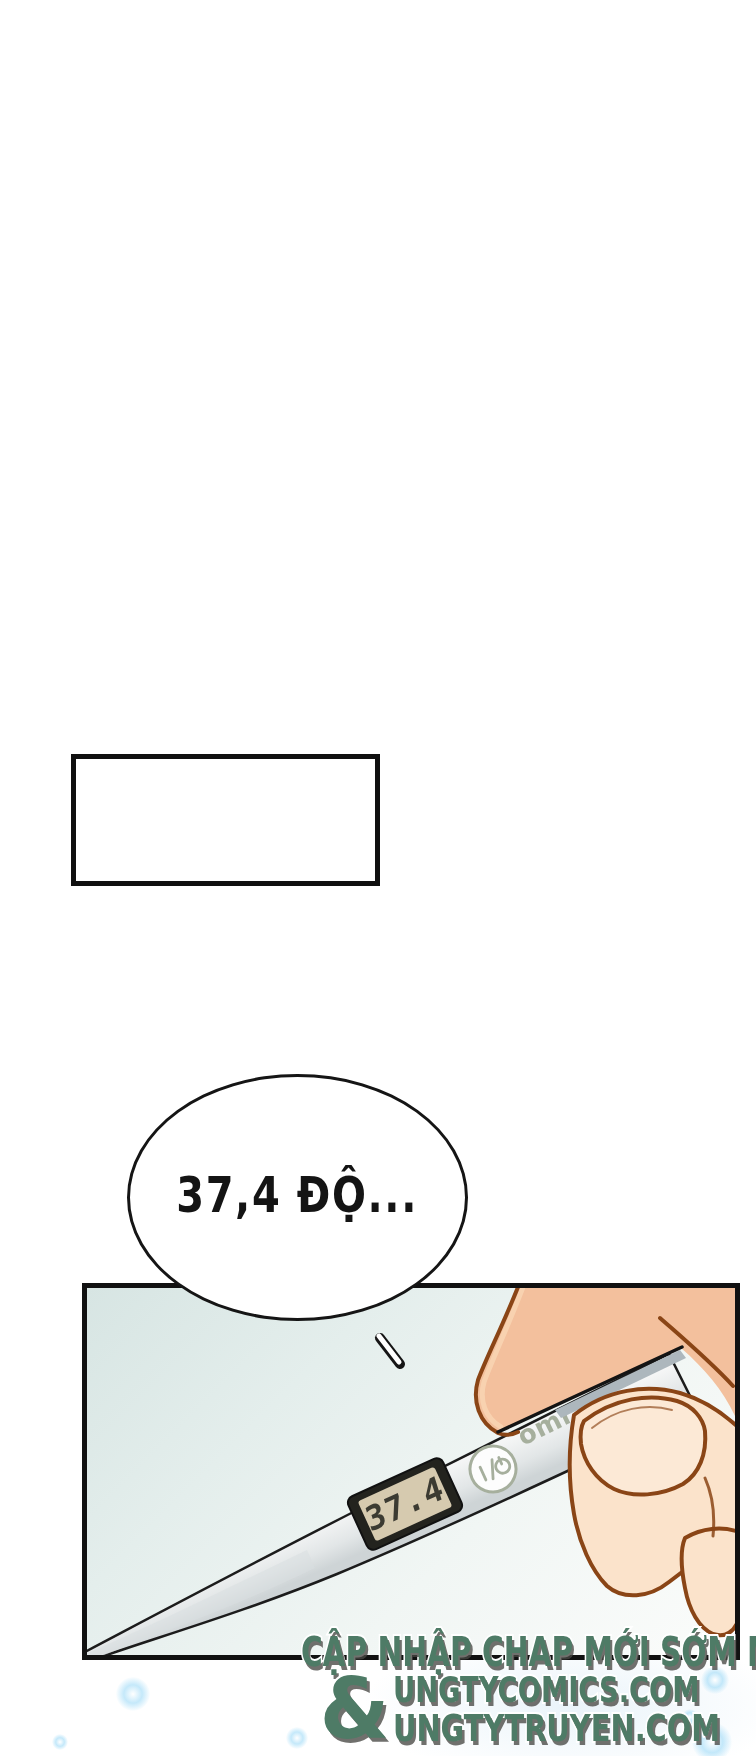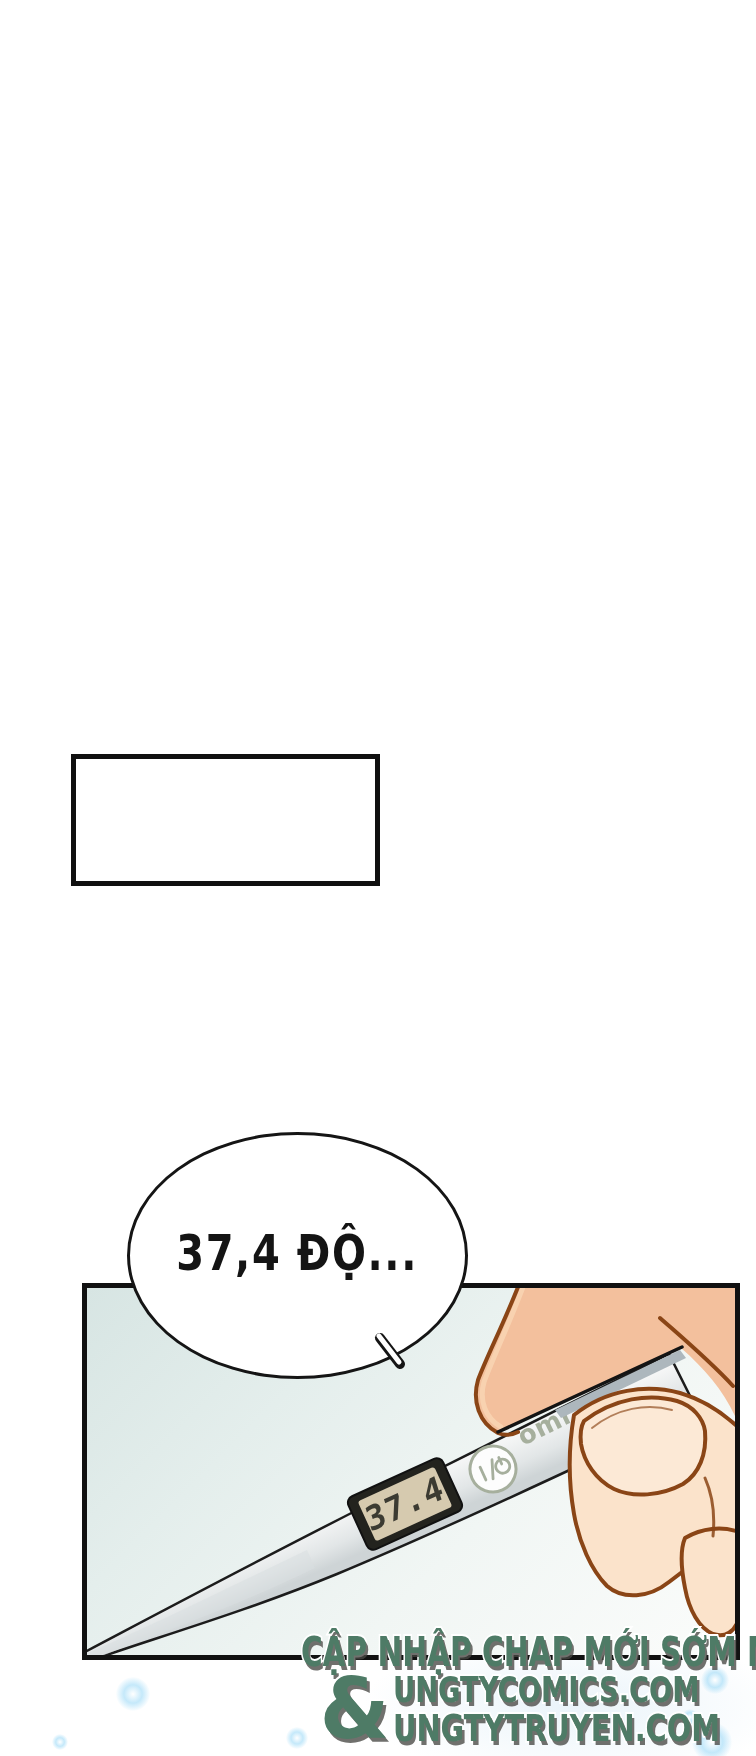--- a/index.html
+++ b/index.html
@@ -29,21 +29,21 @@
     background:radial-gradient(ellipse at center, rgba(195,222,240,0.35) 0%, rgba(195,222,240,0) 70%);
   }
   .bokeh {
     position:absolute; z-index:4; pointer-events:none;
     background:radial-gradient(circle, rgba(255,255,255,0.95) 0%, rgba(148,214,246,0.55) 38%, rgba(148,214,246,0) 72%);
     border-radius:50%;
   }
 
   
   .bubble {
-    position:absolute; left:127px; top:1132px; width:341px; height:247px;
+    position:absolute; left:127px; top:1074px; width:341px; height:247px;
     background:#ffffff; border:3.5px solid #151515; border-radius:50%;
     display:flex; align-items:center; justify-content:center; z-index:6; box-sizing:border-box;
   }
   .bubble-text {
     font-size:50px; font-weight:bold; color:#141414; letter-spacing:2px;
     transform:scaleX(0.8); white-space:nowrap; padding-bottom:6px;
   }
   .tail { position:absolute; left:360px; top:1328px; width:64px; height:52px; z-index:7; }
 
   

